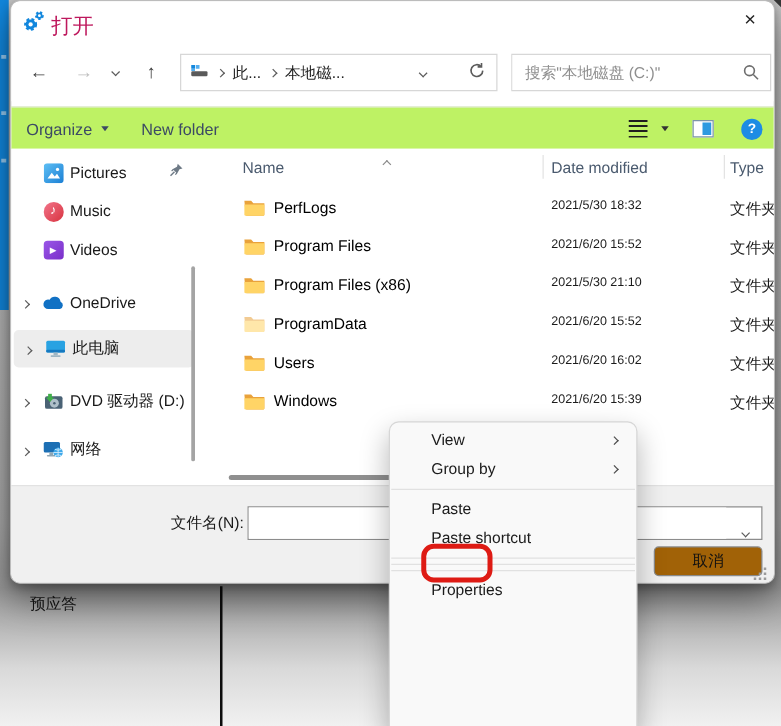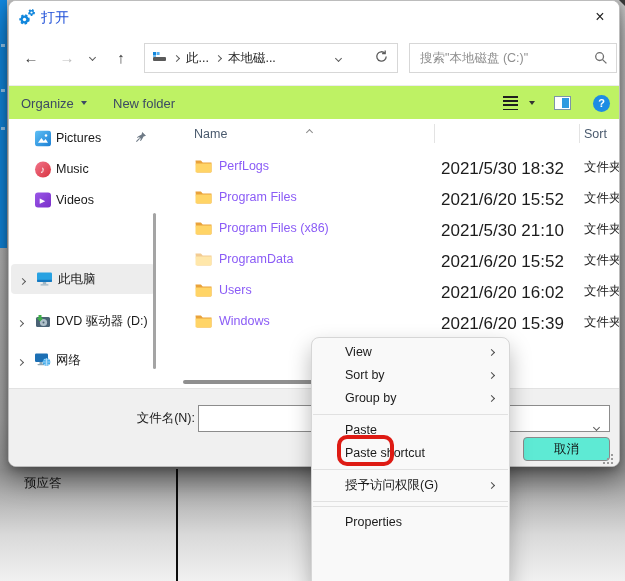--- a/index.html
+++ b/index.html
@@ -15,21 +15,21 @@
   .blue-strip i{position:absolute;left:1px;width:4px;height:3px;background:rgba(255,255,255,.55);}
   .desktop-label{position:absolute;left:24px;top:475px;font-size:12.5px;color:#141414;}
   .desktop-line{position:absolute;left:176px;top:469px;width:2px;height:112px;background:#0d0d0d;}
   .corner-notch{position:absolute;right:0;top:0;width:0;height:0;border-top:6px solid #3a3a3a;border-left:6px solid transparent;}
   
   .window{position:absolute;left:8px;top:0;width:612px;height:467px;background:#fff;
     border-radius:8px;box-shadow:0 12px 28px rgba(0,0,0,.45),0 2px 8px rgba(0,0,0,.28);
     border:1px solid #bcbcbc;overflow:hidden;z-index:5;}
   .titlebar{position:absolute;left:0;top:0;right:0;height:32px;background:#fff;}
   .app-icon{position:absolute;left:8px;top:6px;width:20px;height:20px;}
-  .title-text{position:absolute;left:32px;top:8px;font-size:14px;color:#1d4ed8;}
+  .title-text{position:absolute;left:32px;top:8px;font-size:17px;color:#be185d;}
   .close-btn{position:absolute;right:4px;top:2px;width:30px;height:28px;display:flex;align-items:center;justify-content:center;
     font-size:16px;color:#222;cursor:default;}
   
   .navrow{position:absolute;left:0;top:32px;right:0;height:48px;background:#fff;}
   .nav-btn{position:absolute;top:10px;width:28px;height:28px;display:flex;align-items:center;justify-content:center;font-size:15px;color:#3a3a3a;}
   .nav-btn.fwd{color:#bdbdbd;}
   .chev{display:inline-block;width:5px;height:5px;border-right:1.4px solid #5c5c5c;border-bottom:1.4px solid #5c5c5c;}
   .chev.r{transform:rotate(-45deg);}
   .chev.d{transform:rotate(45deg);}
   .chev.u{transform:rotate(-135deg);}
@@ -60,31 +60,31 @@
   .side-icon{position:absolute;left:25px;top:50%;transform:translateY(-50%);width:17px;height:17px;display:flex;align-items:center;justify-content:center;}
   .side-label{position:absolute;left:47px;top:50%;transform:translateY(-50%);font-size:12.5px;color:#191919;white-space:nowrap;}
   .pin-icon{position:absolute;left:126px;top:50%;transform:translateY(-50%);}
   .side-scroll{position:absolute;left:144px;top:94px;width:3px;height:156px;background:#a4a4a4;border-radius:2px;}
   .listpane{position:absolute;left:157px;top:118px;width:455px;height:269px;background:#fff;}
   .col-head{position:absolute;top:3px;height:24px;display:flex;align-items:center;font-size:12.5px;color:#4a5a6e;}
   .col-sep{position:absolute;top:5px;width:1px;height:19px;background:#e3e3e3;}
   .sort-chev{position:absolute;left:141px;top:2px;}
   .file-row{position:absolute;left:0;width:455px;height:31px;}
   .folder-icon{position:absolute;left:29px;top:8px;}
-  .cell-name{position:absolute;left:53px;top:8px;font-size:12.5px;color:#8b5cf6;white-space:nowrap;}
-  .cell-date{position:absolute;left:275px;top:8px;font-size:17px;color:#1c1c1c;white-space:nowrap;}
+  .cell-name{position:absolute;left:53px;top:8px;font-size:12.5px;color:#000000;white-space:nowrap;}
+  .cell-date{position:absolute;left:275px;top:8px;font-size:10px;color:#1c1c1c;white-space:nowrap;}
   .cell-type{position:absolute;left:418px;top:8px;font-size:12.5px;color:#1c1c1c;white-space:nowrap;}
   .hscroll{position:absolute;left:174px;top:379px;width:265px;height:4px;background:#8f8f8f;border-radius:2px;z-index:2;}
   
   .footer{position:absolute;left:0;top:387px;right:0;height:80px;background:#f0f0f0;border-top:1px solid #e2e2e2;}
   .fname-label{position:absolute;left:60px;top:21px;width:126px;text-align:right;font-size:12.5px;color:#1a1a1a;}
   .fname-combo{position:absolute;left:189px;top:16px;width:412px;height:27px;border:1px solid #8c8c8c;background:#fff;}
   .fname-combo input{position:absolute;left:0;top:0;width:382px;height:25px;border:none;outline:none;padding:0 6px;font-size:12.5px;font-family:inherit;}
   .combo-chev{position:absolute;right:10px;top:10px;}
-  .cancel-btn{position:absolute;left:514px;top:48px;width:87px;height:24px;background:#5eead4;border:1px solid #8a8a8a;border-radius:4px;
+  .cancel-btn{position:absolute;left:514px;top:48px;width:87px;height:24px;background:#a16207;border:1px solid #8a8a8a;border-radius:4px;
     display:flex;align-items:center;justify-content:center;font-size:12.5px;color:#111;}
   .grip{position:absolute;right:6px;bottom:12px;width:2px;height:2px;background:#9a9a9a;
     box-shadow:-4px 4px 0 #9a9a9a,-8px 8px 0 #9a9a9a,0 4px 0 #9a9a9a,-4px 8px 0 #9a9a9a,0 8px 0 #9a9a9a;}
   
   .menu{position:absolute;left:311px;top:337px;width:199px;height:252px;background:#f9f9f9;border:1px solid #d6d6d6;
     border-radius:8px 8px 0 0;box-shadow:0 10px 22px rgba(0,0,0,.28);z-index:9;padding-top:3px;}
   .menu-item{position:relative;height:23px;line-height:23px;padding-left:33px;font-size:12.5px;color:#1b1b1b;white-space:nowrap;}
   .menu-item .sub{position:absolute;right:15px;top:9px;border-color:#4d4d4d;}
   .menu-sep{height:1px;background:#e1e1e1;margin:4px 1px;}
   .red-box{position:absolute;left:25px;top:97px;width:57px;height:31px;border:4px solid #de1b14;border-radius:10px;z-index:2;}
@@ -215,20 +215,29 @@
           <span class="note-circle">♪</span>
         </span>
       <span class="side-label">Music</span>
     </div>
     <div class="side-item" style="top:69px">
       <span class="side-icon">
           <span class="video-sq">▶</span>
         </span>
       <span class="side-label">Videos</span>
     </div>
+    <div class="side-item" style="top:111px">
+      <span class="expander"><span class="chev r"></span></span>
+      <span class="side-icon">
+        <svg width="18" height="12" viewBox="0 0 18 12">
+          <path d="M5 11 a4 4 0 1 1 1 -7.8 A5 5 0 0 1 15.3 4.8 a3.3 3.3 0 0 1 -0.5 6.2 Z" fill="#1171c4"></path>
+        </svg>
+      </span>
+      <span class="side-label">OneDrive</span>
+    </div>
     <div class="side-item sel" style="top:145px">
       <span class="expander"><span class="chev r"></span></span>
       <span class="side-icon">
         <svg width="17" height="15" viewBox="0 0 17 15">
           <rect x="1" y="1" width="15" height="9.5" rx="1.2" fill="#28a2e2"></rect>
           <rect x="1" y="8.2" width="15" height="2.3" rx="1" fill="#1679c0"></rect>
           <rect x="6.8" y="10.5" width="3.4" height="2.2" fill="#9fb6c4"></rect>
           <rect x="4.5" y="12.7" width="8" height="1.3" rx="0.6" fill="#9fb6c4"></rect>
         </svg>
       </span>
@@ -258,21 +267,22 @@
         </svg>
       </span>
       <span class="side-label">网络</span>
     </div>
     <div class="side-scroll"></div>
   </div>
 
   <div class="listpane">
     <span class="sort-chev"><span class="chev u" style="border-color:#8a8a8a"></span></span>
     <div class="col-head" style="left:28px">Name</div>
-    <div class="col-head" style="left:418px">Sort</div>
+    <div class="col-head" style="left:275px">Date modified</div>
+    <div class="col-head" style="left:418px">Type</div>
     <div class="col-sep" style="left:268px"></div>
     <div class="col-sep" style="left:413px"></div>
 
     <div class="file-row" style="top:32px">
       <span class="folder-icon"><svg width="17" height="14">
             <path d="M0.5 1.5 h5.4 l1.8 2 h8.8 v9 q0 1 -1 1 h-13 q-1 0 -1 -1 Z" fill="#e9a23b"></path>
             <path d="M0.5 4.6 h16 v7.9 q0 1 -1 1 h-14 q-1 0 -1 -1 Z" fill="#ffd466"></path>
           </svg></span>
       <span class="cell-name">PerfLogs</span>
       <span class="cell-date">2021/5/30 18:32</span>
@@ -339,38 +349,30 @@
     <span class="grip"></span>
   </div>
 </div>
 
 <div class="menu">
   <div class="menu-item">
     <span>View</span>
     <span class="chev r sub"></span>
   </div>
   <div class="menu-item">
-    <span>Sort by</span>
-    <span class="chev r sub"></span>
-  </div>
-  <div class="menu-item">
     <span>Group by</span>
     <span class="chev r sub"></span>
   </div>
   <div class="menu-sep"></div>
   <div class="menu-item">
     <span>Paste</span>
   </div>
   <div class="menu-item">
     <span>Paste shortcut</span>
   </div>
   <div class="menu-sep"></div>
-  <div class="menu-item">
-    <span>授予访问权限(G)</span>
-    <span class="chev r sub"></span>
-  </div>
   <div class="menu-sep"></div>
   <div class="menu-sep"></div>
   <div class="menu-item">
     <span>Properties</span>
   </div>
   <div class="red-box"></div>
 </div>
 
 </body></html>

